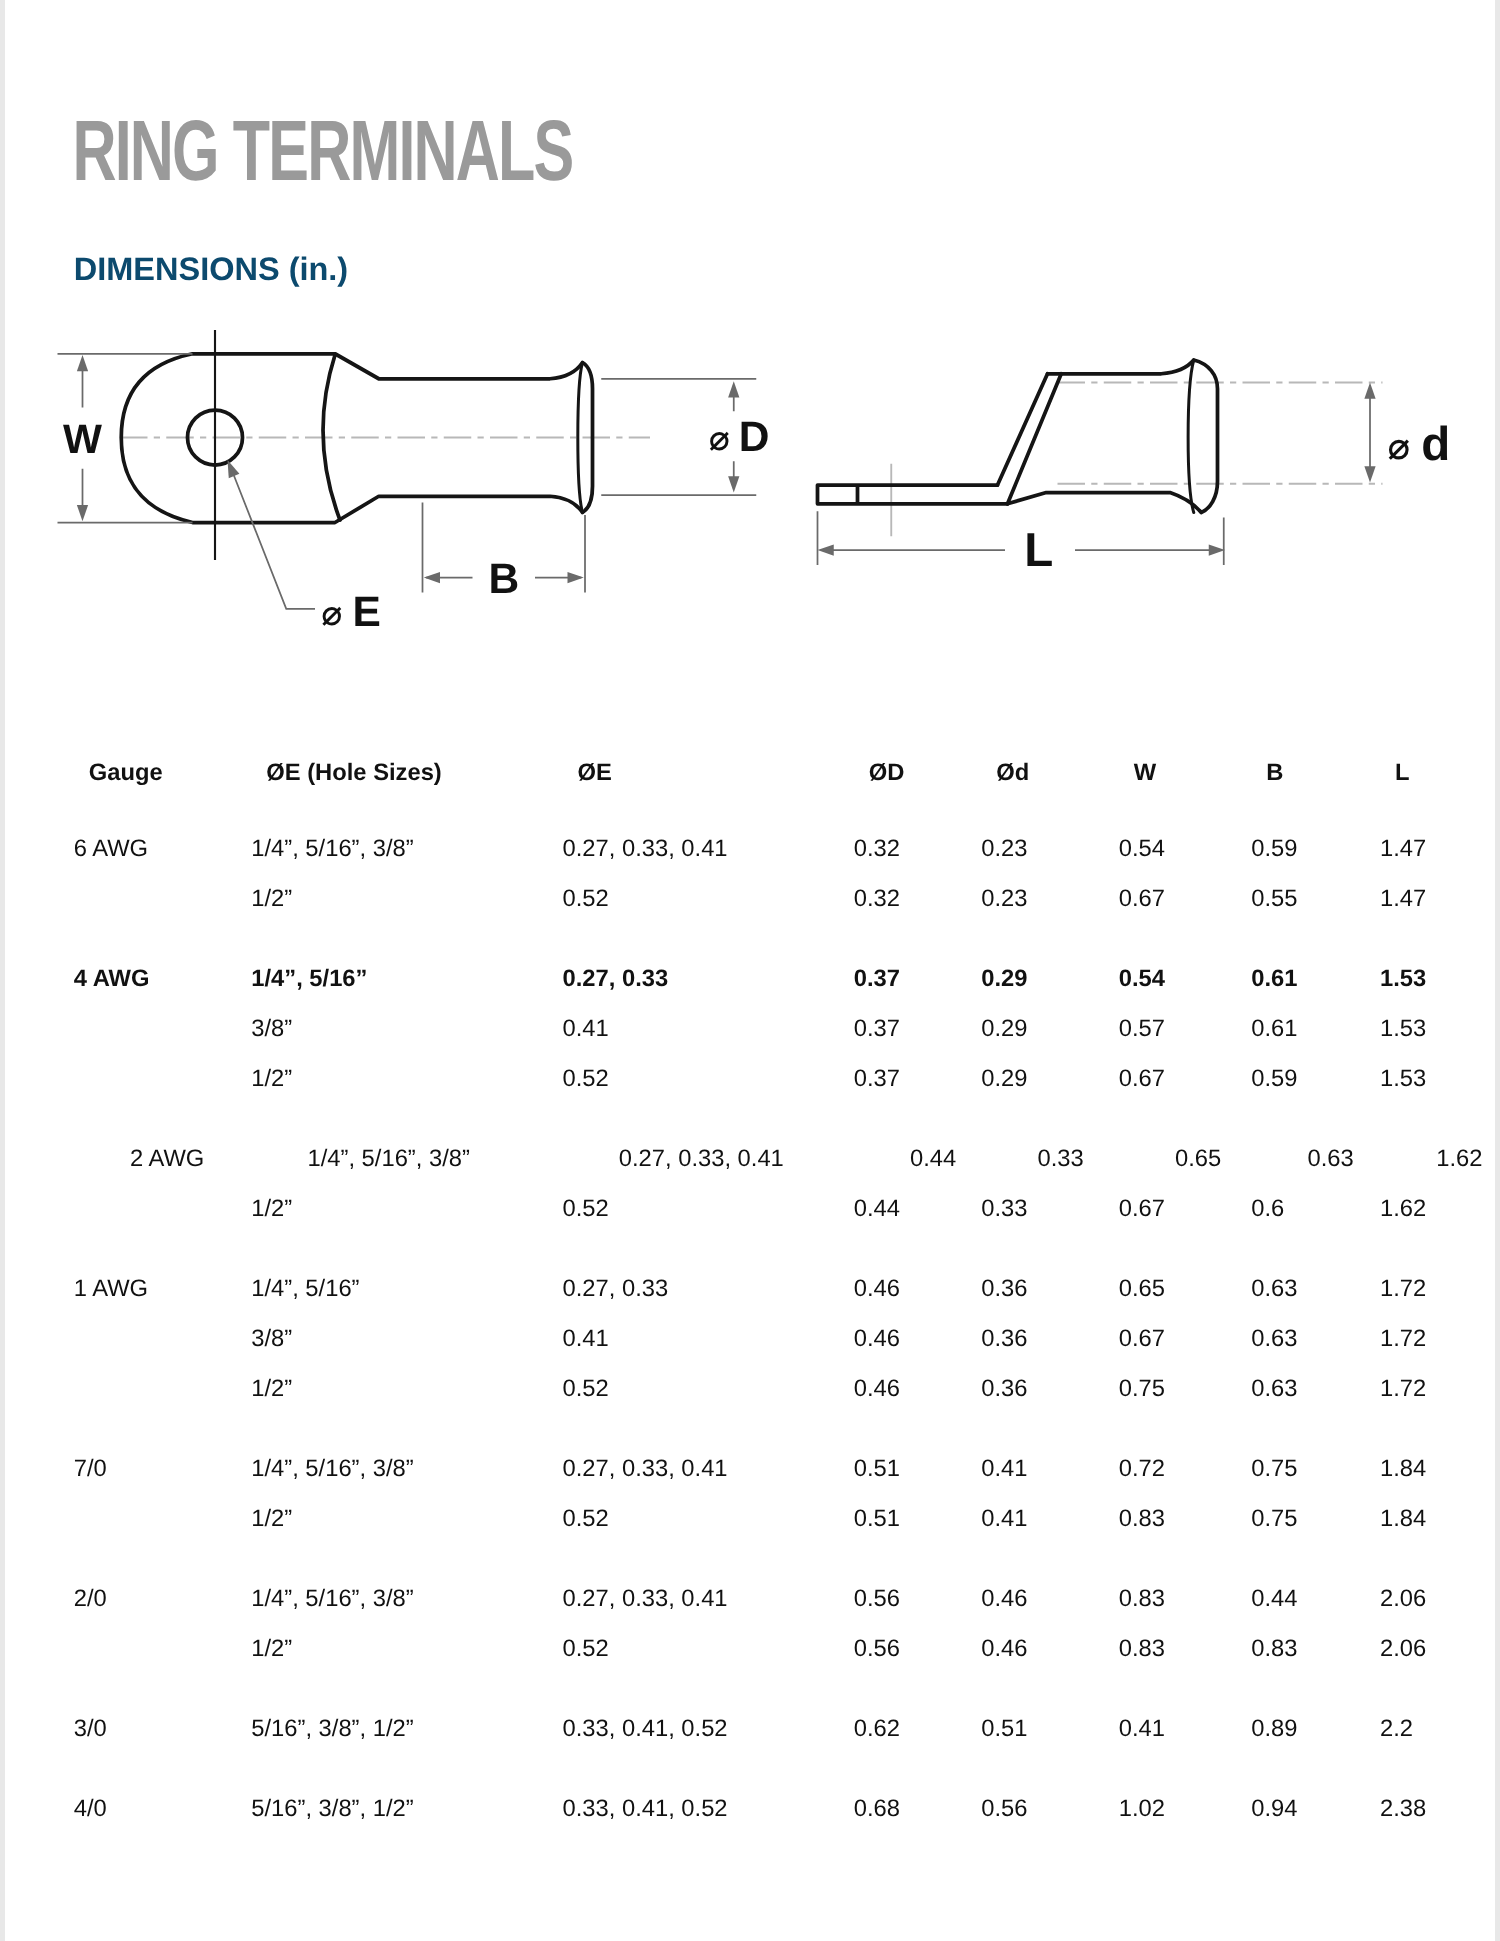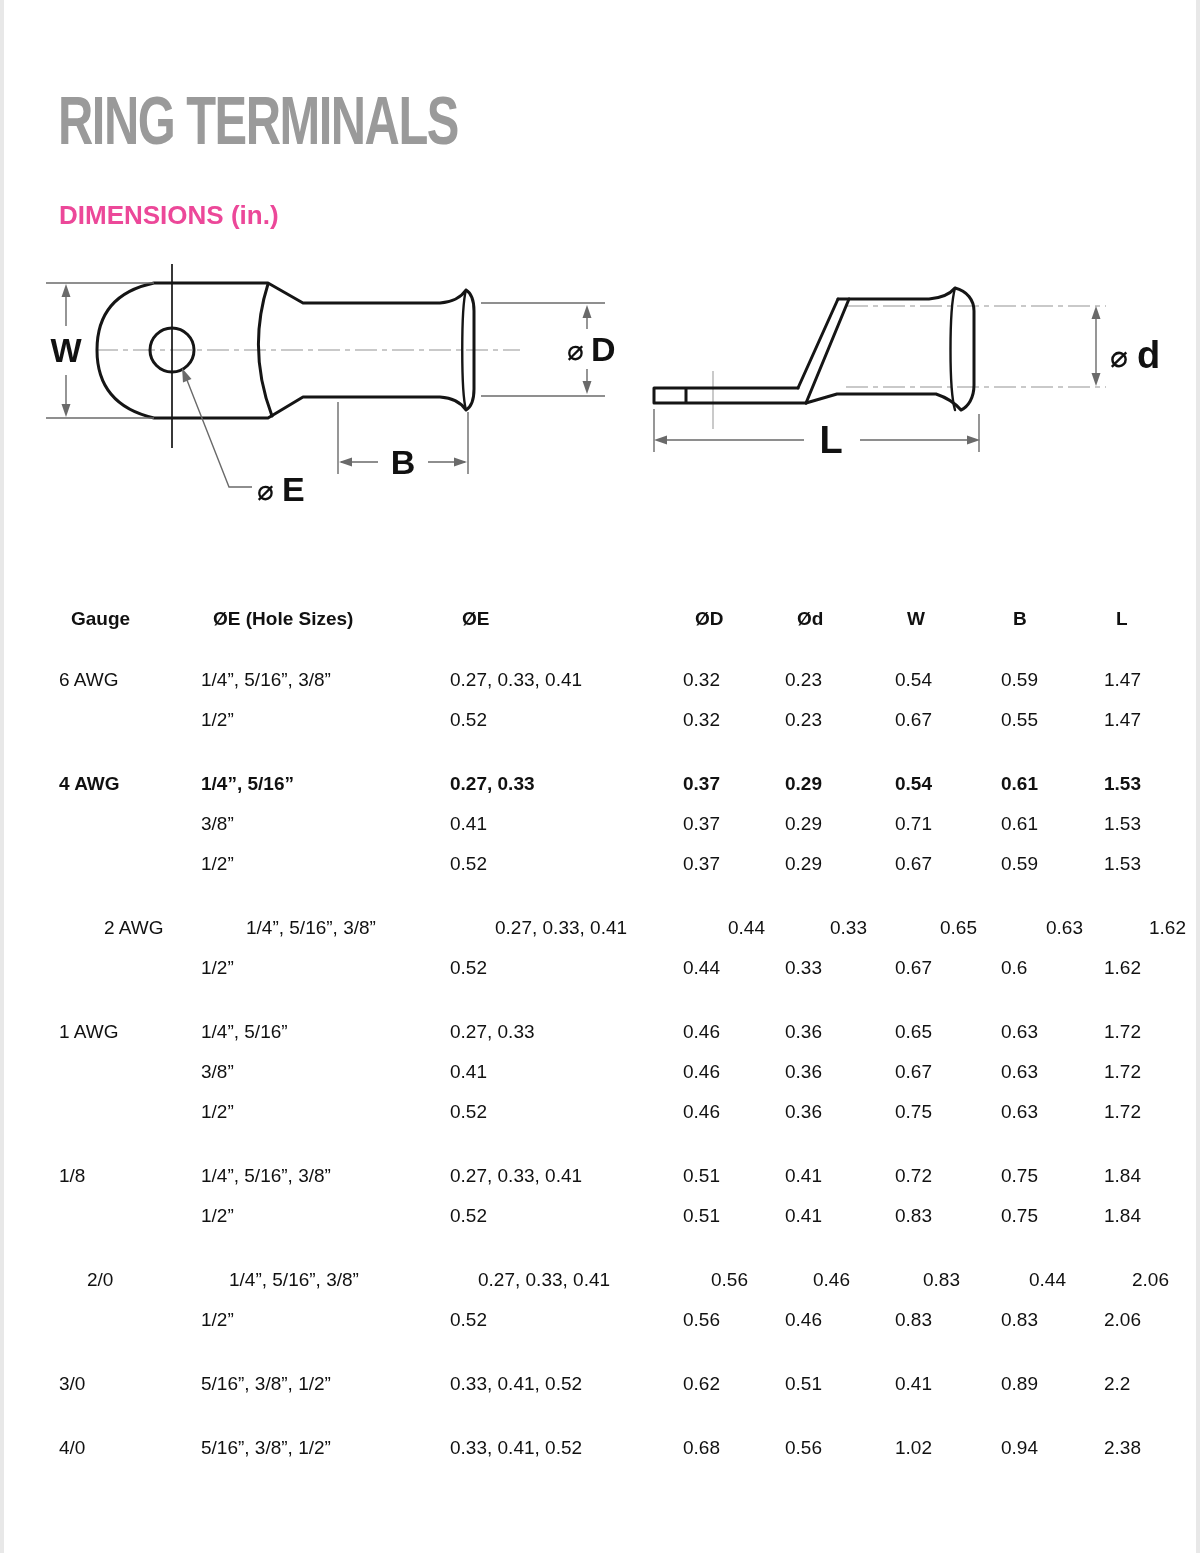--- a/index.html
+++ b/index.html
@@ -9,21 +9,21 @@
     margin:0 auto;
   }
   .title{
     position:absolute;left:54px;top:86px;
     font-size:66px;font-weight:bold;color:#9a9a9a;
     transform:scale(0.74,1.04);transform-origin:left top;
     letter-spacing:-2px;white-space:nowrap;line-height:1;
   }
   .subtitle{
     position:absolute;left:55px;top:200px;
-    font-size:26px;font-weight:bold;color:#ec4899;white-space:nowrap;
+    font-size:26px;font-weight:bold;color:#0c4a6e;white-space:nowrap;
   }
   svg.draw{position:absolute;left:0;top:0;}
   .outline{fill:none;stroke:#151515;stroke-width:3;stroke-linejoin:round;stroke-linecap:round;}
   .thinline{fill:none;stroke:#151515;stroke-width:1.7;}
   .dim{fill:none;stroke:#6a6a6a;stroke-width:1.4;}
   .dimfill{fill:#6a6a6a;stroke:none;}
   .cl{fill:none;stroke:#b8b8b8;stroke-width:1.5;stroke-dasharray:22 5 5 5;}
   .clsolid{fill:none;stroke:#b8b8b8;stroke-width:1.5;}
   text.lbl{font-family:"Liberation Sans",sans-serif;font-weight:bold;fill:#111;}
   text.dia{font-family:"DejaVu Sans",sans-serif;font-weight:bold;fill:#111;}
@@ -168,21 +168,21 @@
         <span class="c4">0.29</span>
         <span class="c5">0.54</span>
         <span class="c6">0.61</span>
         <span class="c7">1.53</span>
       </div>
       <div class="trow" style="top: 811px;">
         <span class="c1">3/8”</span>
         <span class="c2">0.41</span>
         <span class="c3">0.37</span>
         <span class="c4">0.29</span>
-        <span class="c5">0.71</span>
+        <span class="c5">0.57</span>
         <span class="c6">0.61</span>
         <span class="c7">1.53</span>
       </div>
       <div class="trow" style="top: 851px;">
         <span class="c1">1/2”</span>
         <span class="c2">0.52</span>
         <span class="c3">0.37</span>
         <span class="c4">0.29</span>
         <span class="c5">0.67</span>
         <span class="c6">0.59</span>
@@ -229,39 +229,39 @@
       <div class="trow" style="top: 1099px;">
         <span class="c1">1/2”</span>
         <span class="c2">0.52</span>
         <span class="c3">0.46</span>
         <span class="c4">0.36</span>
         <span class="c5">0.75</span>
         <span class="c6">0.63</span>
         <span class="c7">1.72</span>
       </div>
       <div class="trow" style="top: 1163px;">
-        <span class="c0">1/8</span>
+        <span class="c0">7/0</span>
         <span class="c1">1/4”, 5/16”, 3/8”</span>
         <span class="c2">0.27, 0.33, 0.41</span>
         <span class="c3">0.51</span>
         <span class="c4">0.41</span>
         <span class="c5">0.72</span>
         <span class="c6">0.75</span>
         <span class="c7">1.84</span>
       </div>
       <div class="trow" style="top: 1203px;">
         <span class="c1">1/2”</span>
         <span class="c2">0.52</span>
         <span class="c3">0.51</span>
         <span class="c4">0.41</span>
         <span class="c5">0.83</span>
         <span class="c6">0.75</span>
         <span class="c7">1.84</span>
       </div>
-      <div class="trow" style="top: 1267px; margin-left: 28px;">
+      <div class="trow" style="top: 1267px;">
         <span class="c0">2/0</span>
         <span class="c1">1/4”, 5/16”, 3/8”</span>
         <span class="c2">0.27, 0.33, 0.41</span>
         <span class="c3">0.56</span>
         <span class="c4">0.46</span>
         <span class="c5">0.83</span>
         <span class="c6">0.44</span>
         <span class="c7">2.06</span>
       </div>
       <div class="trow" style="top: 1307px;">

